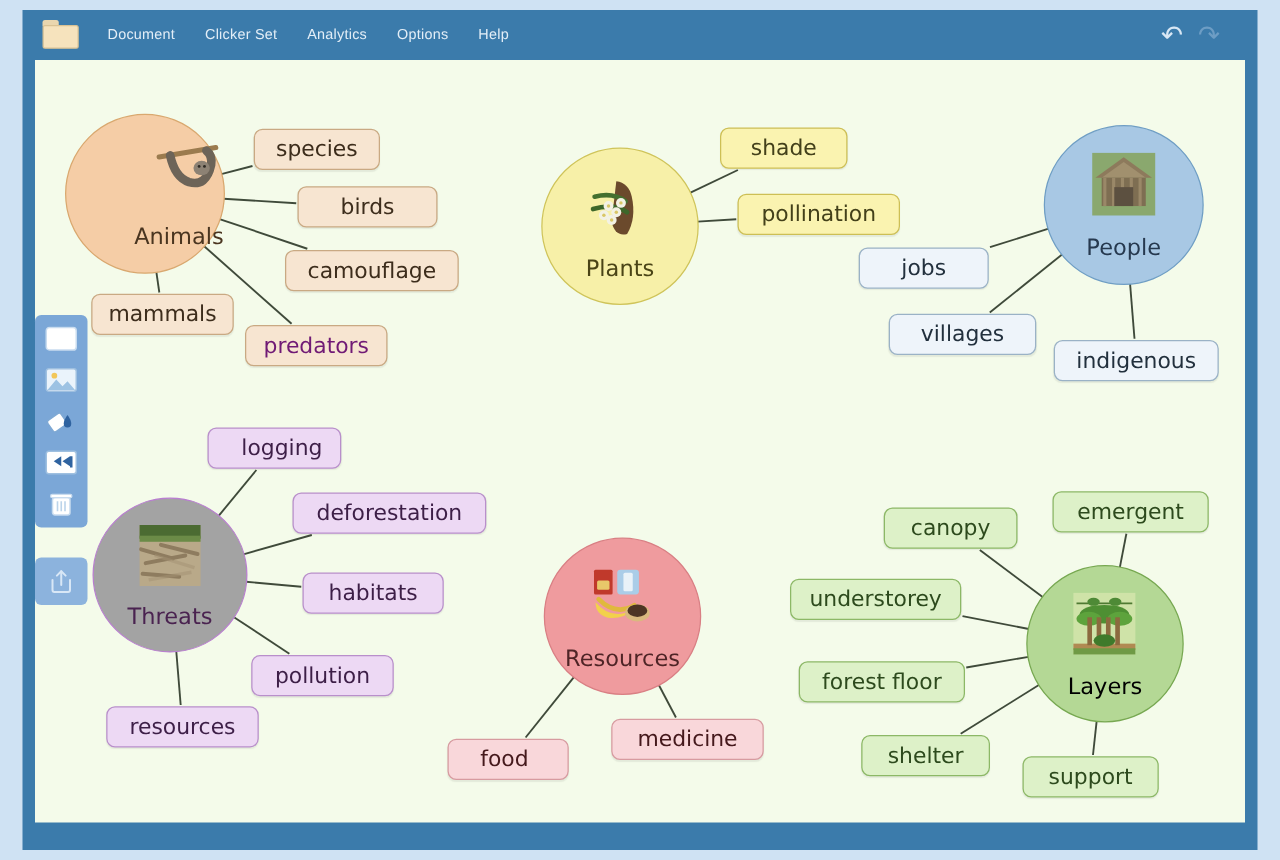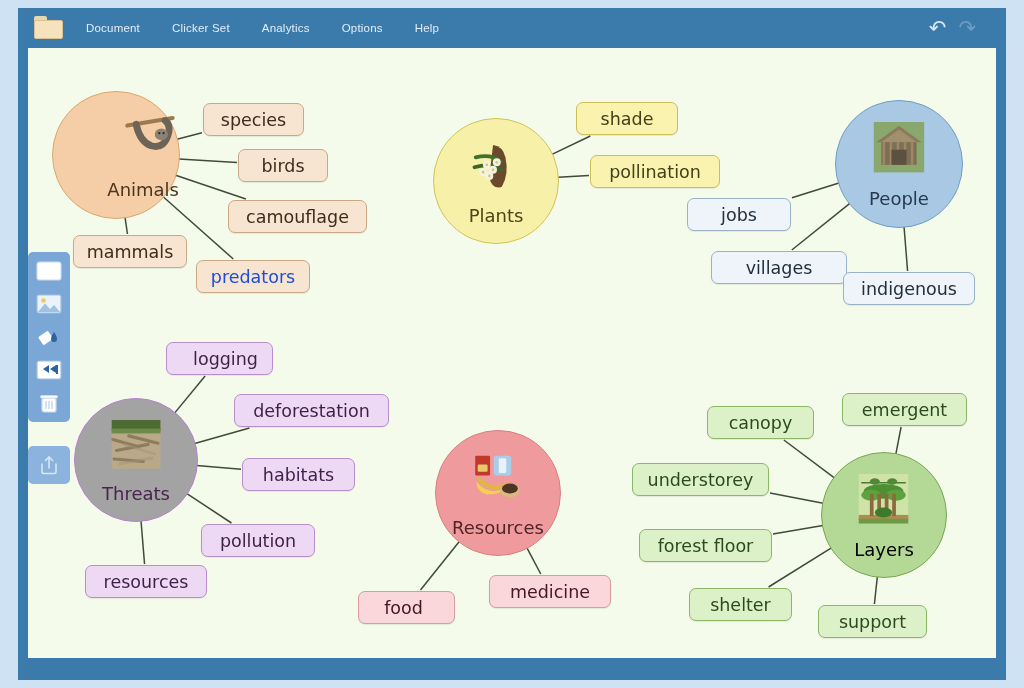--- a/index.html
+++ b/index.html
@@ -60,21 +60,21 @@
     width: 29px; height: 19px;
     background: #f6e3bd;
     border-radius: 2px;
     border: 1px solid #d9c294;
     box-sizing: border-box;
   }
   .menu-items {
     display: flex;
     align-items: center;
     margin-left: 22px;
-    gap: 32px;
+    gap: 24px;
   }
   .menu-item {
     color: #e3eef7;
     font-size: 11.5px;
     font-family: "Liberation Sans", sans-serif;
     letter-spacing: .2px;
     white-space: nowrap;
     cursor: default;
   }
   .chrome-right {
@@ -338,42 +338,42 @@
               <rect x="27" y="16" width="3" height="18" fill="#8c6a3f"></rect>
               <ellipse cx="20" cy="31" rx="7" ry="4" fill="#3f7a2b"></ellipse>
             </svg></div>
           <div class="hub-label" style="color: #000000;">Layers</div>
         </div>
       </div>
     <div id="node-layer">
         <div class="node" style="left: 175px; top: 55px; width: 101px; background: rgb(247, 229, 209); border-color: rgb(201, 169, 131); color: rgb(61, 45, 28);">
           <span>species</span>
         </div>
-        <div class="node" style="left: 210px; top: 101px; width: 90px; background: rgb(247, 229, 209); border-color: rgb(201, 169, 131); color: rgb(61, 45, 28);">
+        <div class="node" style="left: 210px; top: 101px; width: 112px; background: rgb(247, 229, 209); border-color: rgb(201, 169, 131); color: rgb(61, 45, 28);">
           <span>birds</span>
         </div>
         <div class="node" style="left: 200px; top: 152px; width: 139px; background: rgb(247, 229, 209); border-color: rgb(201, 169, 131); color: rgb(61, 45, 28);">
           <span>camouflage</span>
         </div>
         <div class="node" style="left: 45px; top: 187px; width: 114px; background: rgb(247, 229, 209); border-color: rgb(201, 169, 131); color: rgb(61, 45, 28);">
           <span>mammals</span>
         </div>
-        <div class="node" style="left: 168px; top: 212px; width: 114px; background: rgb(247, 229, 209); border-color: rgb(201, 169, 131); color: #1d4ed8;">
+        <div class="node" style="left: 168px; top: 212px; width: 114px; background: rgb(247, 229, 209); border-color: rgb(201, 169, 131); color: #701a75;">
           <span>predators</span>
         </div>
         <div class="node" style="left: 548px; top: 54px; width: 102px; background: rgb(250, 243, 176); border-color: rgb(205, 191, 85); color: rgb(67, 64, 26);">
           <span>shade</span>
         </div>
         <div class="node" style="left: 562px; top: 107px; width: 130px; background: rgb(250, 243, 176); border-color: rgb(205, 191, 85); color: rgb(67, 64, 26);">
           <span>pollination</span>
         </div>
         <div class="node" style="left: 659px; top: 150px; width: 104px; background: rgb(238, 244, 250); border-color: rgb(154, 178, 198); color: rgb(34, 48, 61);">
           <span>jobs</span>
         </div>
-        <div class="node" style="left: 683px; top: 203px; width: 136px; background: rgb(238, 244, 250); border-color: rgb(154, 178, 198); color: rgb(34, 48, 61);">
+        <div class="node" style="left: 683px; top: 203px; width: 118px; background: rgb(238, 244, 250); border-color: rgb(154, 178, 198); color: rgb(34, 48, 61);">
           <span>villages</span>
         </div>
         <div class="node" style="left: 815px; top: 224px; width: 132px; background: rgb(238, 244, 250); border-color: rgb(154, 178, 198); color: rgb(34, 48, 61);">
           <span>indigenous</span>
         </div>
         <div class="node" style="left: 138px; top: 294px; width: 107px; background: rgb(237, 217, 244); border-color: rgb(185, 143, 203); color: rgb(61, 31, 71); padding-left: 24px;">
           <span>logging</span>
         </div>
         <div class="node" style="left: 206px; top: 346px; width: 155px; background: rgb(237, 217, 244); border-color: rgb(185, 143, 203); color: rgb(61, 31, 71);">
           <span>deforestation</span>

